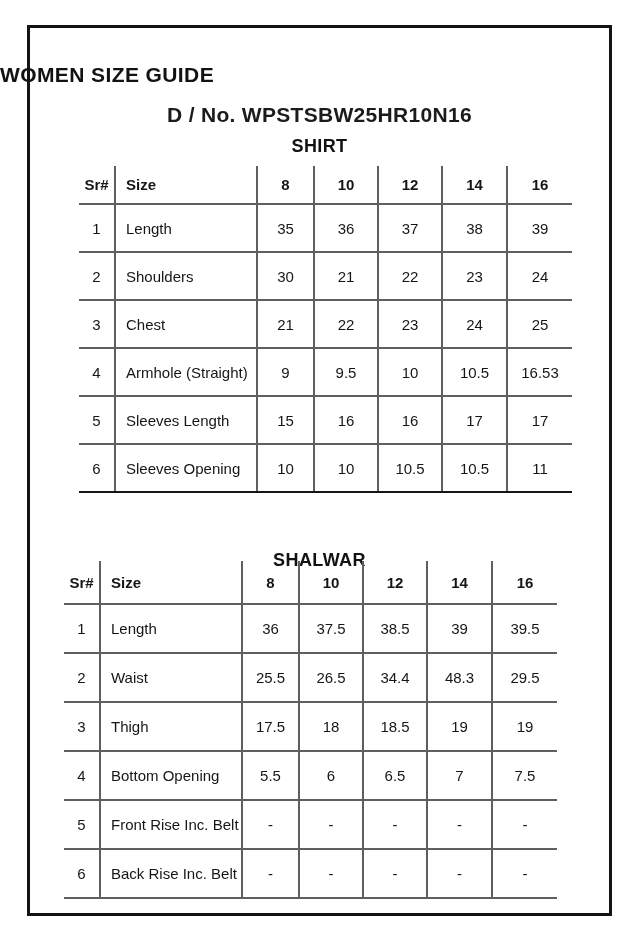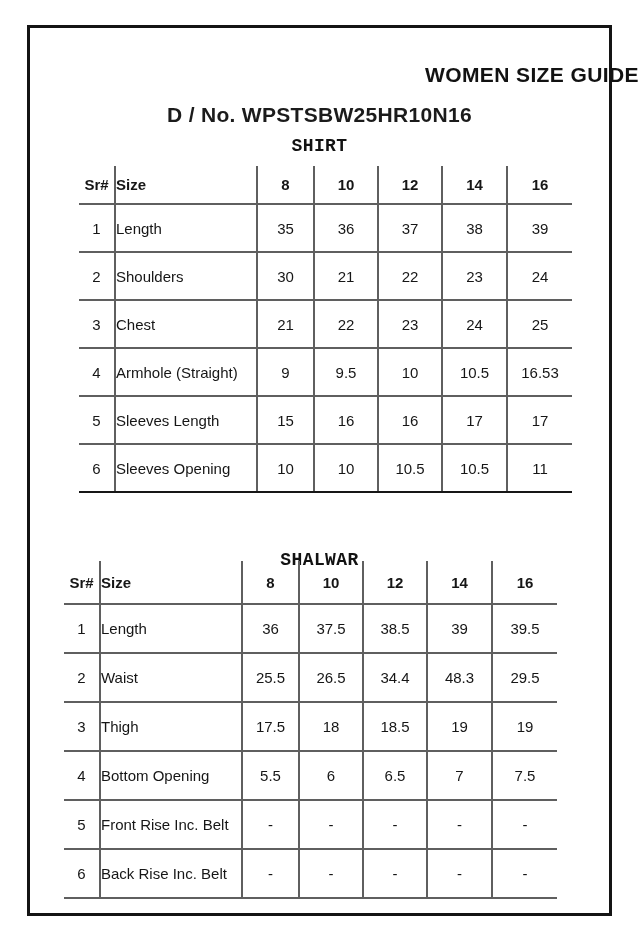--- a/index.html
+++ b/index.html
@@ -23,21 +23,21 @@
     height: 891px;
     border: 3px solid #141414;
     box-sizing: border-box;
     background: #ffffff;
   }
   .page-title {
     position: absolute;
     left: 0;
     top: 63px;
     width: 639px;
-    text-align: right;
+    text-align: left;
     font-size: 21px;
     font-weight: bold;
     letter-spacing: 0.4px;
     color: #121212;
   }
   .design-no {
     position: absolute;
     left: 0;
     top: 103px;
     width: 639px;
@@ -49,21 +49,20 @@
   }
   .table-heading {
     position: absolute;
     left: 0;
     width: 639px;
     text-align: center;
     font-size: 18px;
     font-weight: bold;
     letter-spacing: 0.4px;
     color: #121212;
-    font-family: Liberation Mono, monospace;
   }
   .shirt-heading { top: 136px; }
   .shalwar-heading { top: 550px; }
 
   table.size-table {
     position: absolute;
     border-collapse: collapse;
     table-layout: fixed;
     width: 493px;
   }
@@ -103,20 +102,21 @@
     font-weight: normal;
   }
   .shalwar-table tbody td { height: 47px; }
 
   .shirt-table tbody tr:last-child td { border-bottom: 2px solid #161616; }
   .shalwar-table tbody tr:last-child td { border-bottom: 2px solid #5f5f5f; }
 
   .size-table th.h-size,
   .size-table td.cell-label {
     text-align: left;
+    padding-left: 10px;
   }
 </style>
 </head>
 <body>
 
 <div class="frame"></div>
 
 <div class="page-title">WOMEN SIZE GUIDE</div>
 <div class="design-no">D / No. WPSTSBW25HR10N16</div>
 

